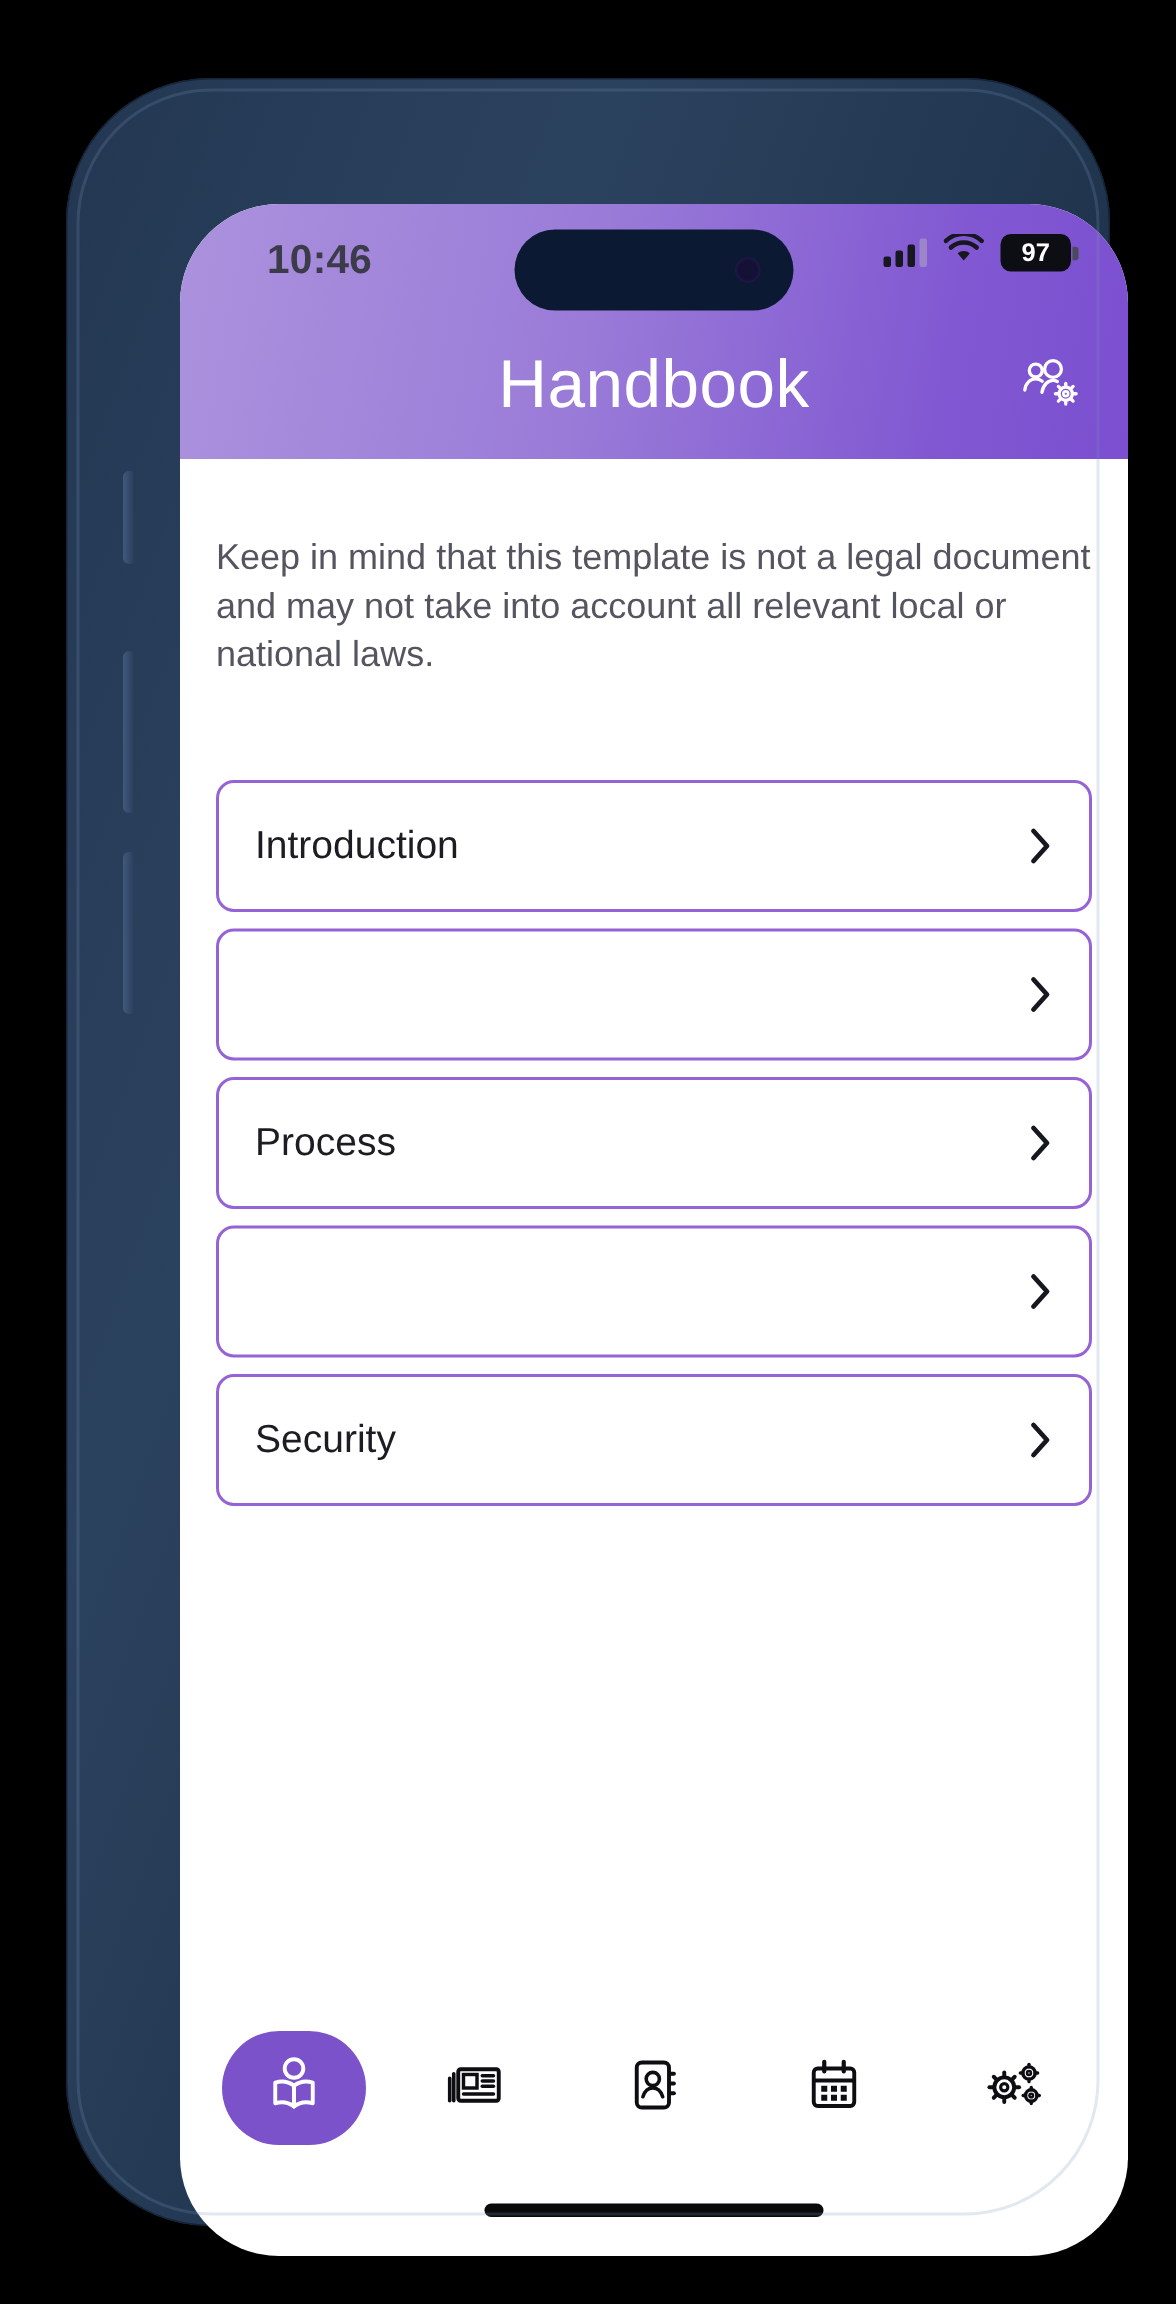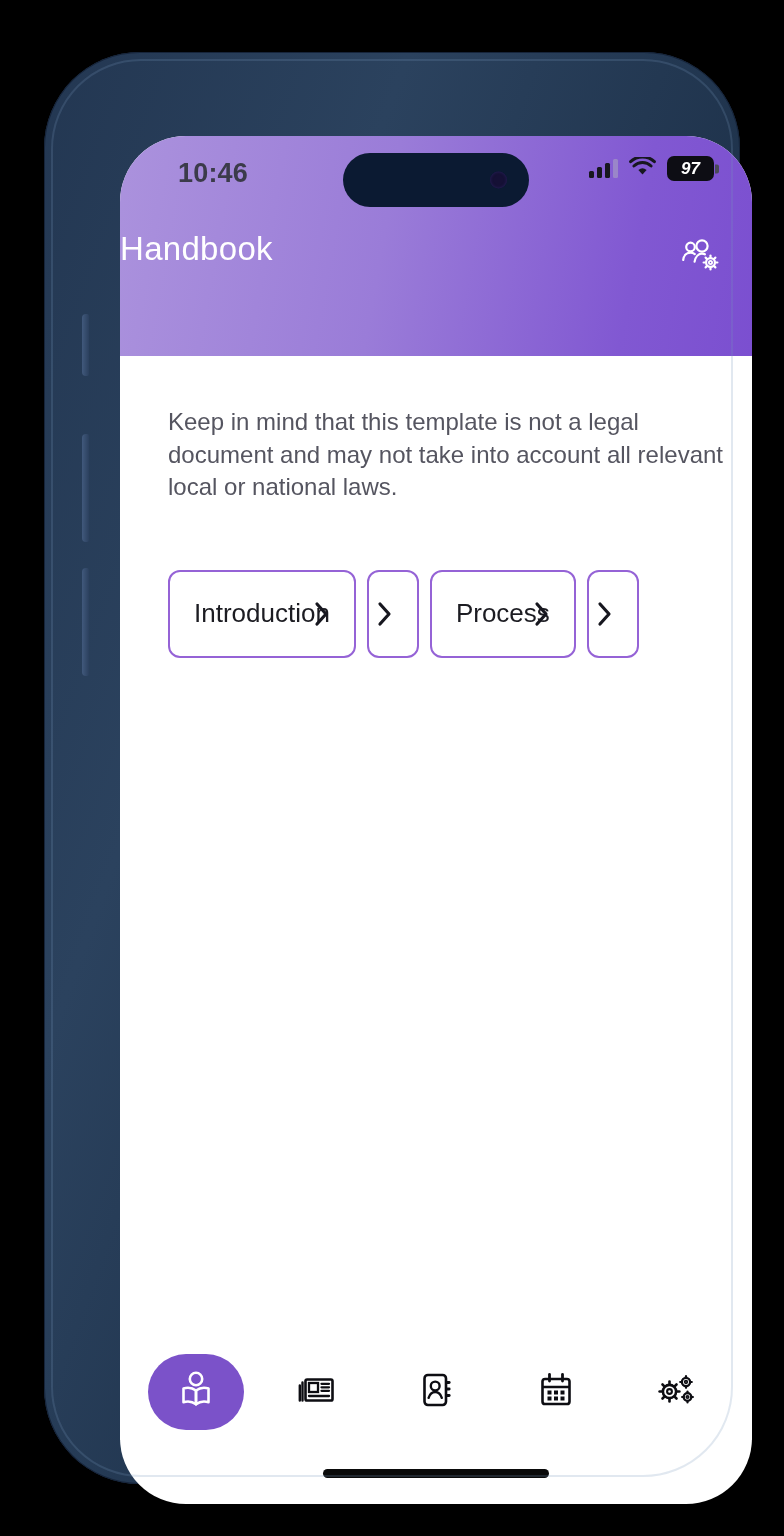--- a/index.html
+++ b/index.html
@@ -71,21 +71,21 @@
     width: 632px;
     height: 1368px;
     border-radius: 66px;
     background: #ffffff;
     overflow: hidden;
   }
 
   
   #app-header {
     position: relative;
-    height: 220px;
+    height: 170px;
     background: linear-gradient(100deg, #ab92dd 0%, #9a7cd8 42%, #8158d2 80%, #7b4fd0 100%);
   }
 
   
   #status-bar {
     position: relative;
     height: 72px;
   }
   #status-time {
     position: absolute;
@@ -150,64 +150,63 @@
     width: 4px;
     height: 9px;
     border-radius: 0 2px 2px 0;
     background: #4a4a58;
   }
   #battery-level {
     font-size: 17px;
     font-weight: bold;
     color: #ffffff;
     line-height: 1;
-    font-style: italic;
   }
 
   
   #title-row {
     position: relative;
     height: 98px;
   }
   #page-title {
     position: absolute;
     left: 0; right: 0;
     top: 22px;
-    font-size: 33px;
+    text-align: center;
+    font-size: 45px;
     color: #ffffff;
     letter-spacing: 0.3px;
   }
   #header-action {
     position: absolute;
     right: 28px;
     top: 26px;
     width: 46px;
     height: 46px;
     display: flex;
     align-items: center;
     justify-content: center;
     cursor: pointer;
   }
 
   
   #content {
     padding: 0 24px;
-    margin-left: 24px;
   }
   #intro-note {
     margin-top: 50px;
     font-size: 24px;
     line-height: 1.36;
     color: #555560;
   }
 
   #section-list {
     margin-top: 66px;
     display: flex;
-    flex-direction: row;
+    flex-direction: column;
     gap: 11px;
   }
   .section-card {
     position: relative;
     height: 88px;
     border: 2px solid #9563d6;
     border-radius: 12px;
     background: #ffffff;
     display: flex;
     align-items: center;
@@ -364,20 +363,28 @@
 
           <div class="section-card">
             <span class="chevron">
               <svg width="16" height="26" viewBox="0 0 16 26">
                   <polyline points="3,3 12,13 3,23" fill="none" stroke="#17171f" stroke-width="3.2" stroke-linecap="round" stroke-linejoin="round"></polyline>
                 </svg>
             </span>
           </div>
 
 
+          <div class="section-card">
+            <span class="section-label">Security</span>
+            <span class="chevron">
+              <svg width="16" height="26" viewBox="0 0 16 26">
+                  <polyline points="3,3 12,13 3,23" fill="none" stroke="#17171f" stroke-width="3.2" stroke-linecap="round" stroke-linejoin="round"></polyline>
+                </svg>
+            </span>
+          </div>
 
         </div>
       </div>
 
       <div id="bottom-nav">
 
         <div class="nav-item active">
           <span>
             <svg width="42" height="42" viewBox="0 0 42 42">
               <circle cx="21" cy="10" r="6.2" fill="none" stroke="#ffffff" stroke-width="2.6"></circle>

